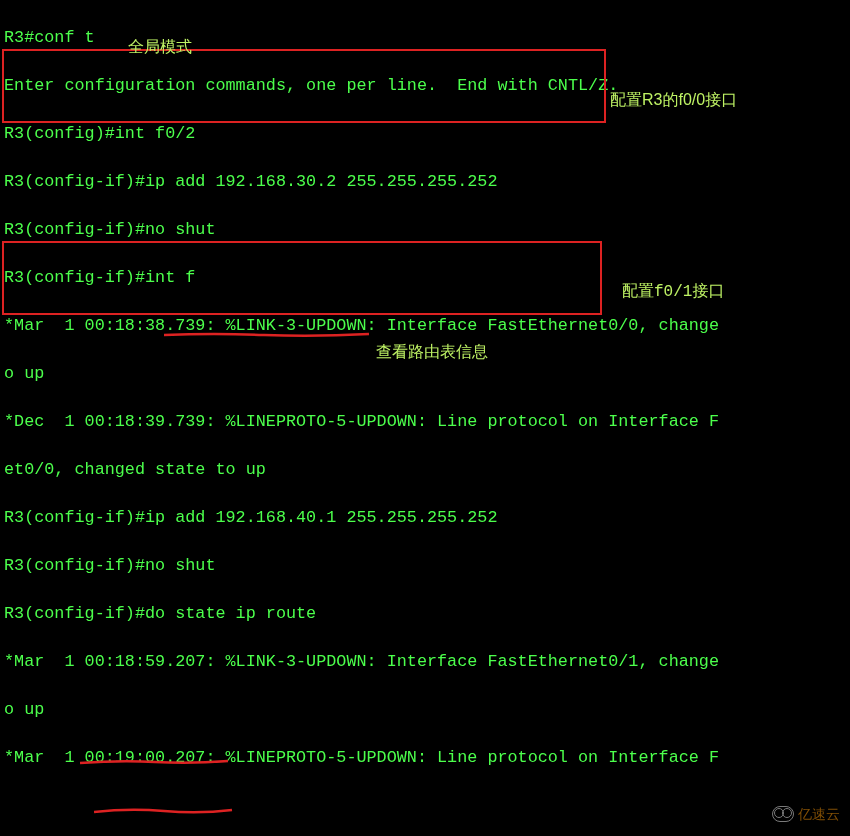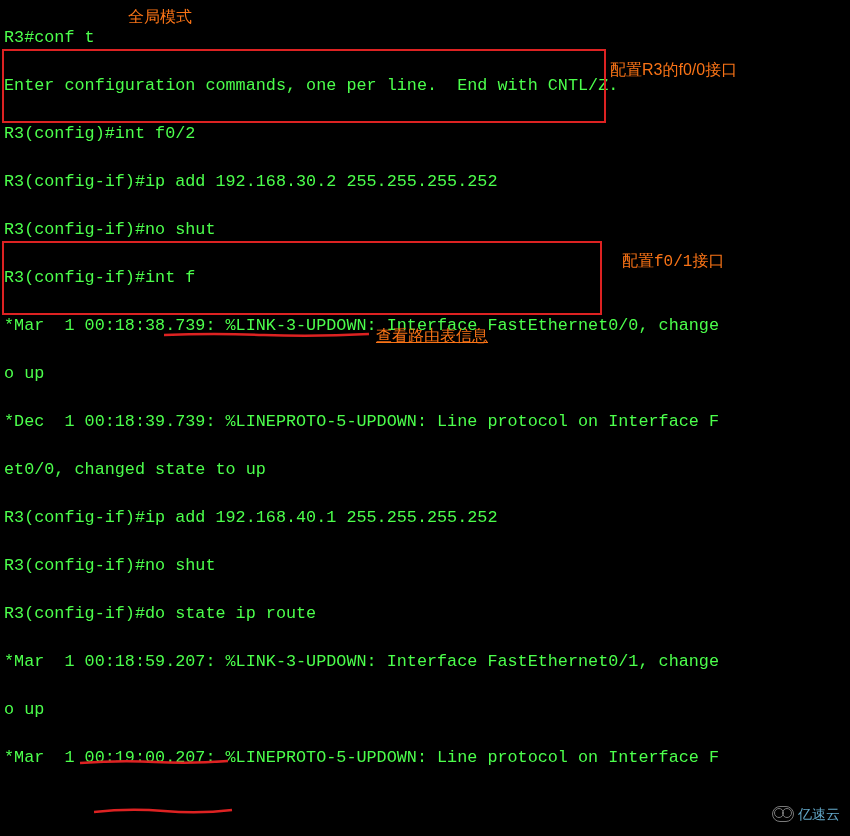--- a/index.html
+++ b/index.html
@@ -20,42 +20,43 @@
       white-space: pre;
       position: relative;
     }
     .line {
       display: block;
       height: 24px;
       font-family: Liberation Mono, monospace;
     }
     .annotation {
       position: absolute;
-      color: #f97316;
+      color: #bef264;
       font-family: 'SimSun', 'Microsoft YaHei', sans-serif;
       font-size: 16px;
       z-index: 10;
+      margin-top: 30px;
     }
     .red-box {
       position: absolute;
       border: 2px solid #DD2222;
       z-index: 5;
     }
     .red-underline {
       position: absolute;
       z-index: 6;
     }
     .watermark {
       position: absolute;
       bottom: 10px;
       right: 10px;
       display: flex;
       align-items: center;
       gap: 4px;
-      color: #7dd3fc;
+      color: #a16207;
       font-family: sans-serif;
       font-size: 14px;
       opacity: 0.8;
     }
     .watermark-icon {
       width: 20px;
       height: 14px;
       border: 1.5px solid #999;
       border-radius: 8px;
       position: relative;
@@ -116,21 +117,21 @@
 
 
 
 
 
 </div>
 
 <div class="annotation" style="left:128px; top:5px;">全局模式</div>
 <div class="annotation" style="left:610px; top:58px;">配置R3的f0/0接口</div>
 <div class="annotation" style="left:622px; top:250px;font-family:Liberation Mono, monospace;">配置f0/1接口</div>
-<div class="annotation" style="left:376px; top:324px;text-decoration:underline;">查看路由表信息</div>
+<div class="annotation" style="left:376px; top:310px;">查看路由表信息</div>
 
 <div class="red-box" style="left:2px; top:49px; width:600px; height:70px;"></div>
 <div class="red-box" style="left:2px; top:241px; width:596px; height:70px;"></div>
 
 <svg class="red-underline" style="left:164px; top:332px; width:210px; height:10px;">
   <path d="M 0 3 Q 50 1 100 3 Q 150 5 205 2" stroke="#DD2222" stroke-width="2.5" fill="none"></path>
 </svg>
 
 <svg class="red-underline" style="left:80px; top:758px; width:150px; height:12px;">
   <path d="M 0 5 Q 40 2 75 4 Q 110 6 148 3" stroke="#DD2222" stroke-width="2.5" fill="none"></path>

